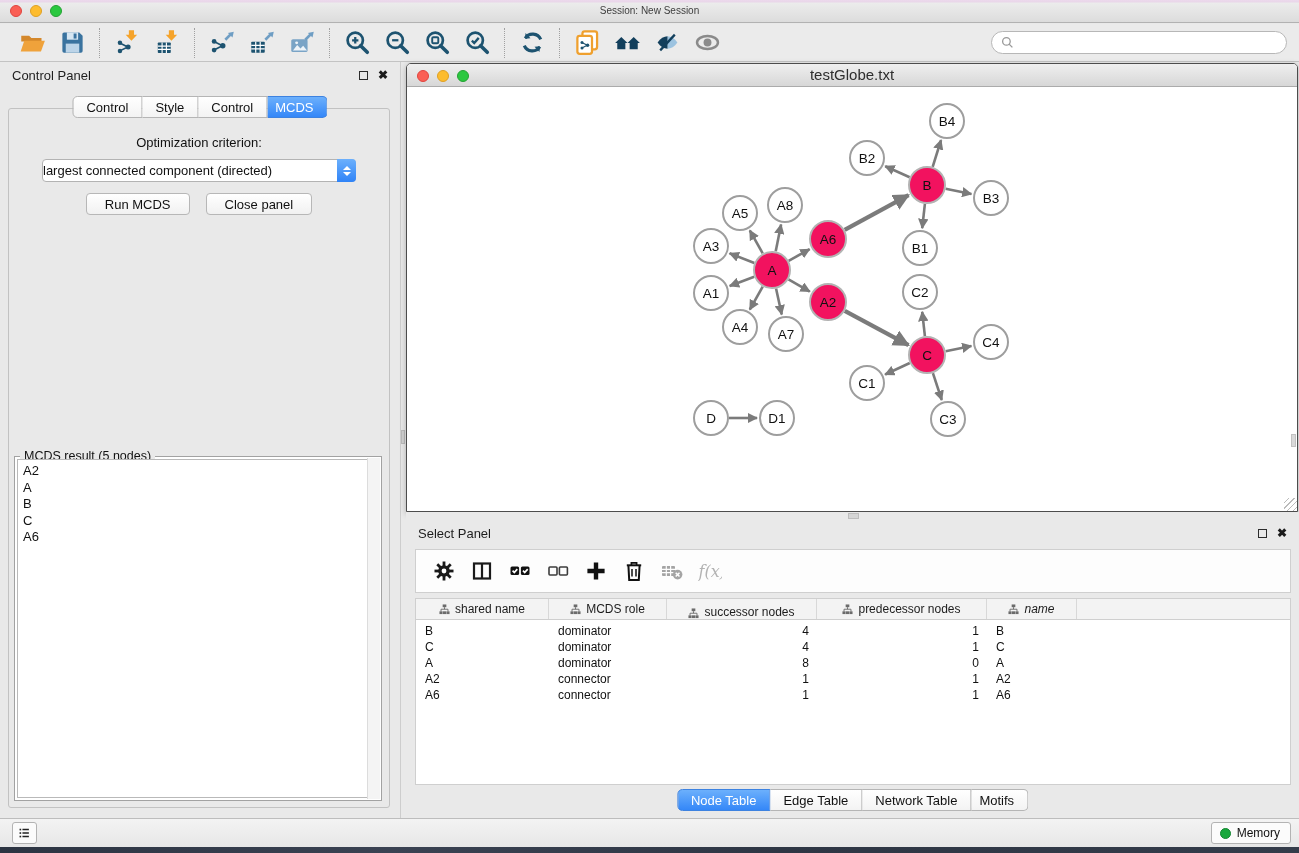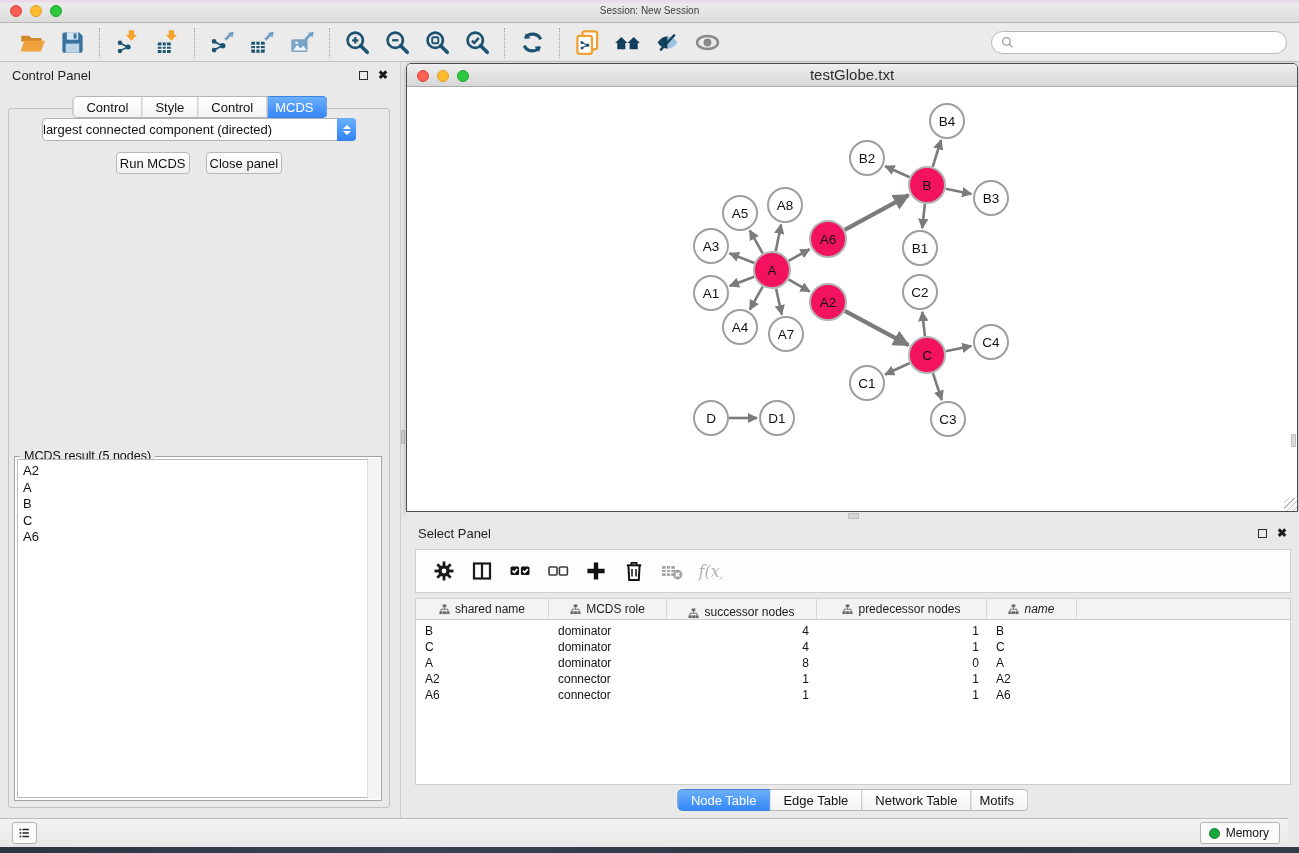--- a/index.html
+++ b/index.html
@@ -58,21 +58,21 @@
   .dropdown .dd-value { flex:1; font-size:13px; padding-left:0; color:#111;
     white-space:nowrap; overflow:hidden; }
   .dd-spinner { width:19px; height:23px; margin:-1px -1px -1px 0;
     background:linear-gradient(#6cb0fc,#2f83f7); border-radius:0 4px 4px 0;
     display:flex; flex-direction:column; align-items:center; justify-content:center; gap:2px; }
   .dd-spinner .up, .dd-spinner .dn { width:0; height:0; border-left:4px solid transparent;
     border-right:4px solid transparent; }
   .dd-spinner .up { border-bottom:4.5px solid #fff; }
   .dd-spinner .dn { border-top:4.5px solid #fff; }
   .cp-buttons { margin-top:11px; display:flex; justify-content:center; gap:16px; }
-  .mac-btn { height:22px; padding:0 3px; background:linear-gradient(#ffffff,#f1f1f1);
+  .mac-btn { height:22px; padding:0 18px; background:linear-gradient(#ffffff,#f1f1f1);
     border:1px solid #b7b7b7; border-radius:4px; font-size:13px; color:#111;
     font-family:"Liberation Sans",sans-serif; cursor:default; }
   .result-box { position:absolute; left:5px; right:7px; top:347px; bottom:6px;
     border:1px solid #a2a2a2; background:#fff; }
   .result-title { position:absolute; top:-8px; left:5px; background:#e9e9e9;
     padding:0 4px; font-size:12.5px; color:#111; }
   .result-inner { position:absolute; inset:2px; background:#fff; border:1px solid #b9b9b9; }
   .result-scroll { position:absolute; top:1px; bottom:1px; right:1px; width:13px;
     background:#f4f4f4; border-left:1px solid #dcdcdc; }
   .result-item { font-size:13px; color:#111; padding:1px 0 1px 5px; line-height:14.5px; }
@@ -114,21 +114,21 @@
   .thead { display:flex; height:21px; background:#f3f3f3; border-bottom:1px solid #cfcfcf; }
   .th { display:flex; align-items:center; justify-content:center; gap:5px;
     font-size:12px; color:#1c1c1c; border-right:1px solid #d8d8d8; height:100%; }
   .tbody { padding-top:3px; }
   .trow { display:flex; height:16px; align-items:center; font-size:12px; color:#111; }
   .td.left { text-align:left; padding-left:9px; }
   .td.right { text-align:right; padding-right:8px; }
   .tp-tabs-pos { bottom:7px; left:50%; transform:translateX(-50%); }
 
   
-  .status-bar { position:absolute; left:0; top:818px; right:11px; height:31px;
+  .status-bar { position:absolute; left:0; top:818px; right:0; height:31px;
     background:linear-gradient(#f3f3f3,#e6e6e6); border-top:1px solid #bdbdbd; }
   .list-btn { position:absolute; left:12px; top:3px; width:25px; height:22px;
     background:#fbfbfb; border:1px solid #b3b3b3; border-radius:3px;
     display:flex; align-items:center; justify-content:center; }
   .memory-btn { position:absolute; right:8px; top:3px; height:22px; padding:0 10px 0 8px;
     background:#fbfbfb; border:1px solid #b3b3b3; border-radius:3px;
     display:flex; align-items:center; gap:6px; font-size:12px; color:#111; }
   .mem-dot { width:11px; height:11px; border-radius:50%; background:#18a73c;
     border:1px solid #128530; }
   .desktop-strip { position:absolute; left:0; top:847px; right:0; height:6px;
@@ -393,20 +393,21 @@
         <span class="close-x">✖</span>
       </span>
     </div>
     <div class="seg-tabs cp-tabs-pos">
         <div class="seg-tab">Control</div>
         <div class="seg-tab">Style</div>
         <div class="seg-tab">Control</div>
         <div class="seg-tab active">MCDS</div>
       </div>
     <div class="cp-box">
+      <div class="opt-label">Optimization criterion:</div>
       <div class="dropdown">
         <span class="dd-value">largest connected component (directed)</span>
         <span class="dd-spinner">
           <span class="up"></span>
             <span class="dn"></span>
         </span>
       </div>
       <div class="cp-buttons">
         <button class="mac-btn">Run MCDS</button>
         <button class="mac-btn">Close panel</button>

